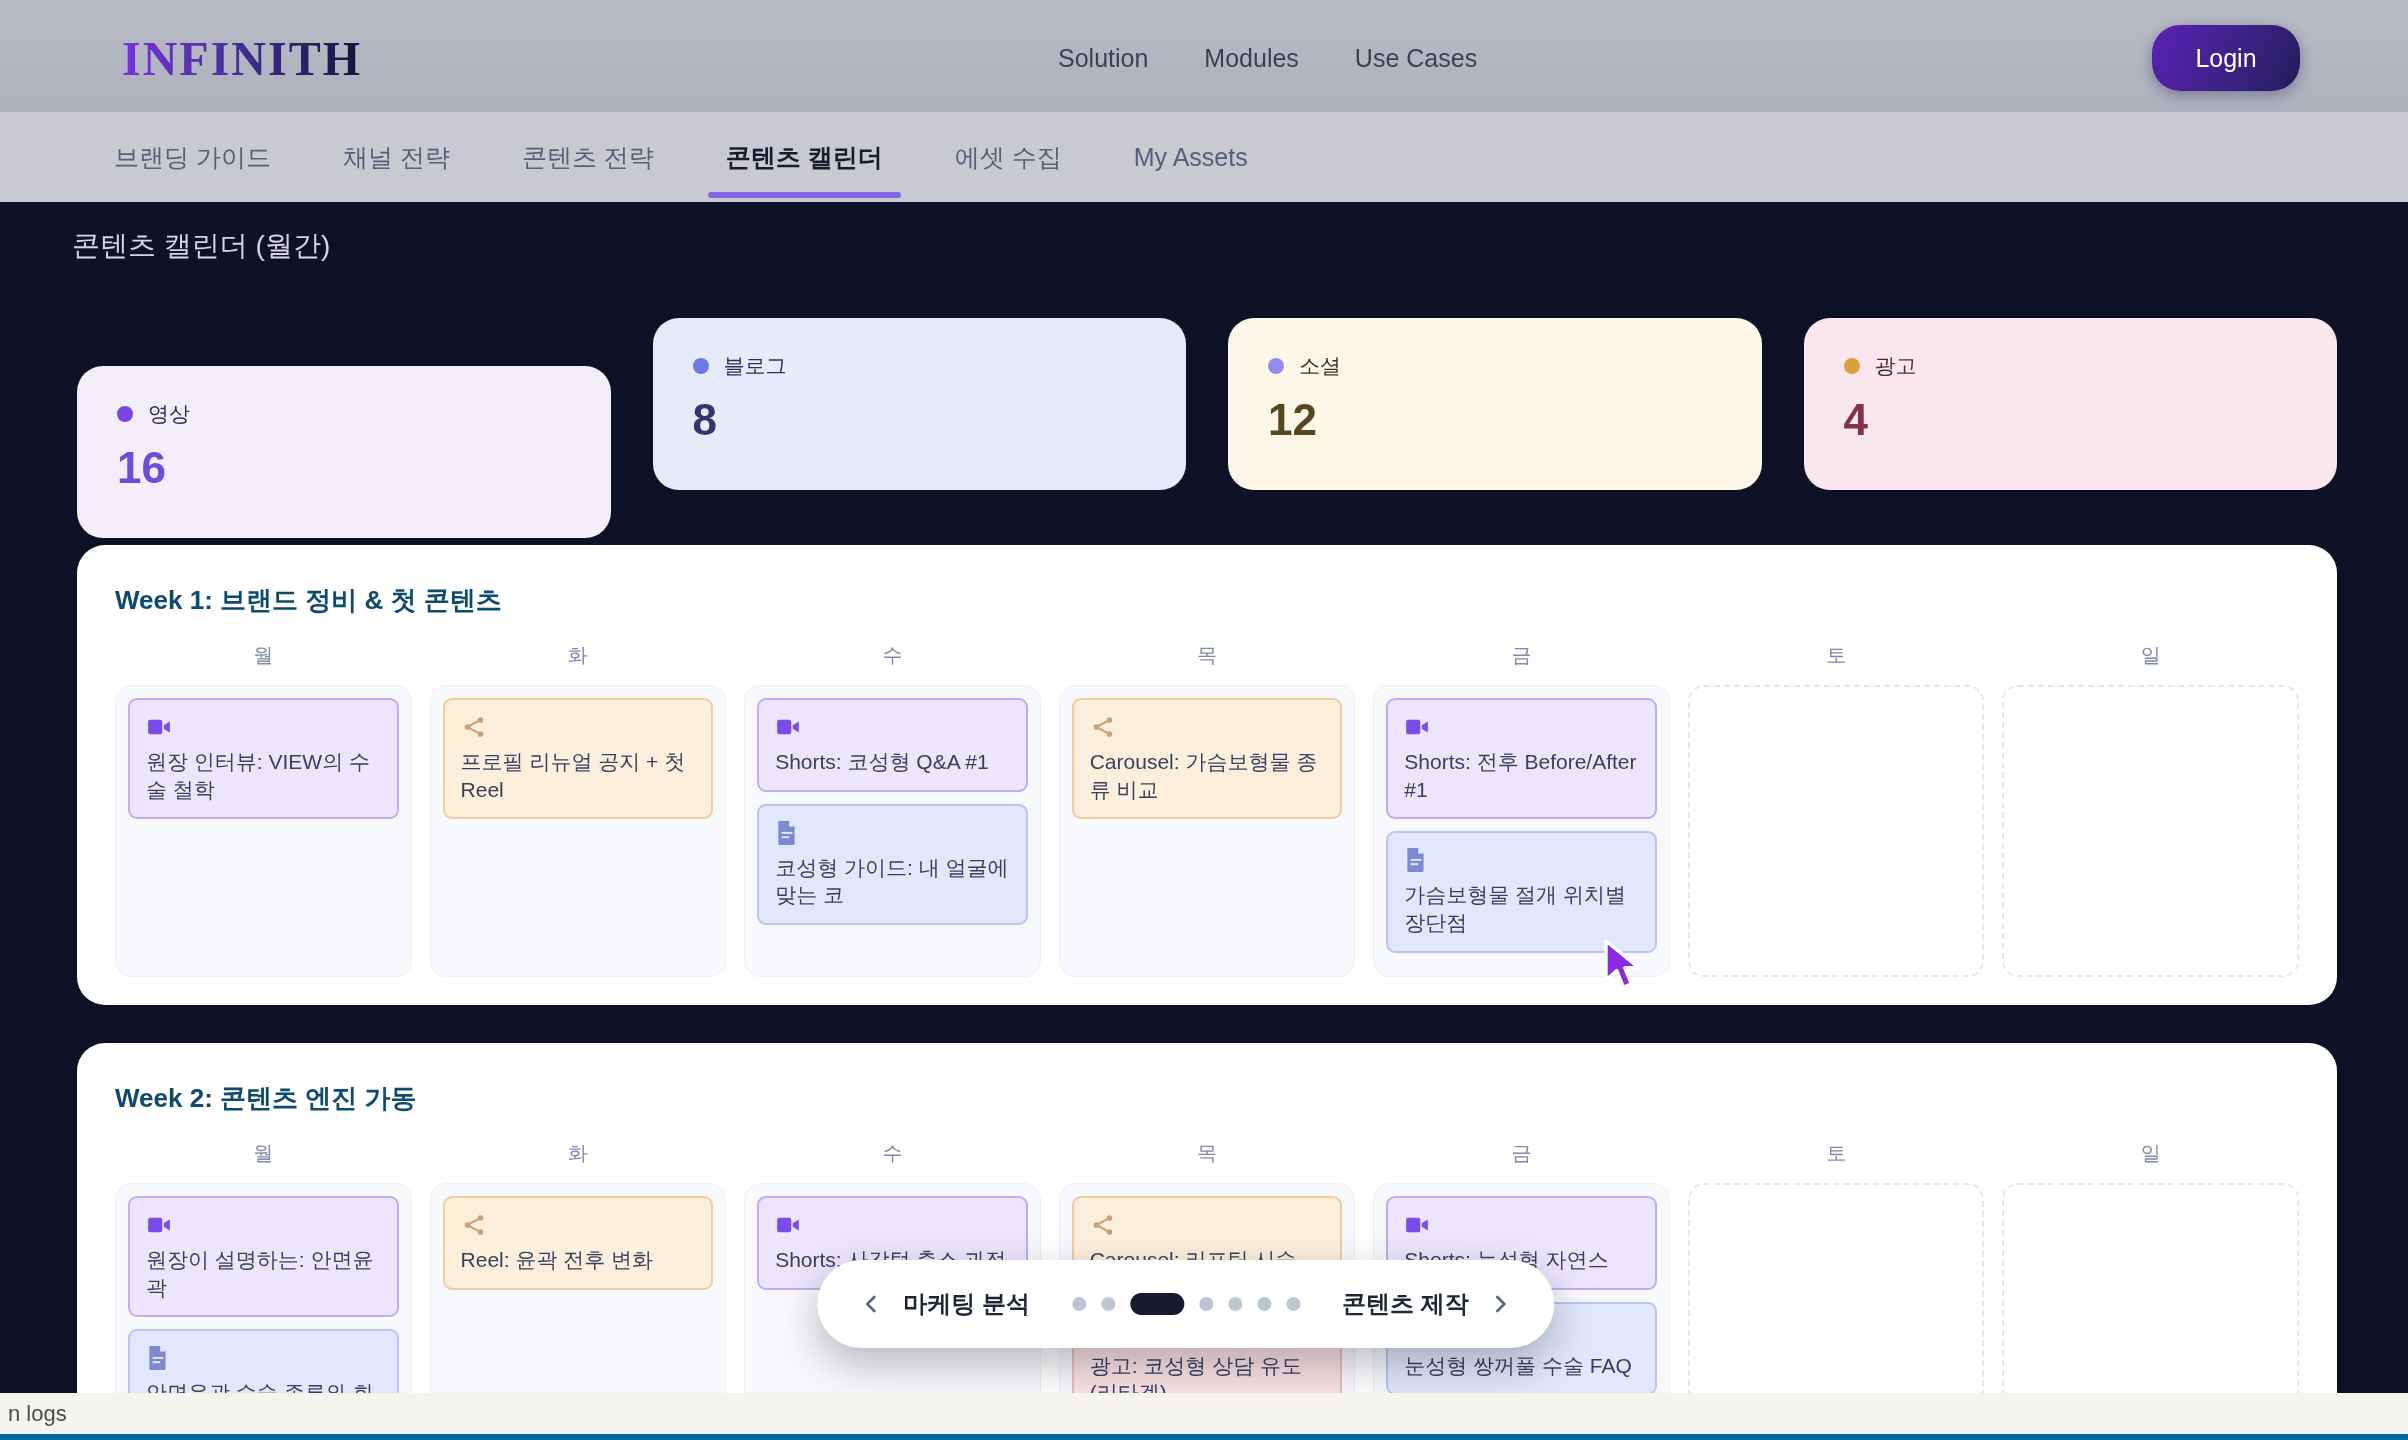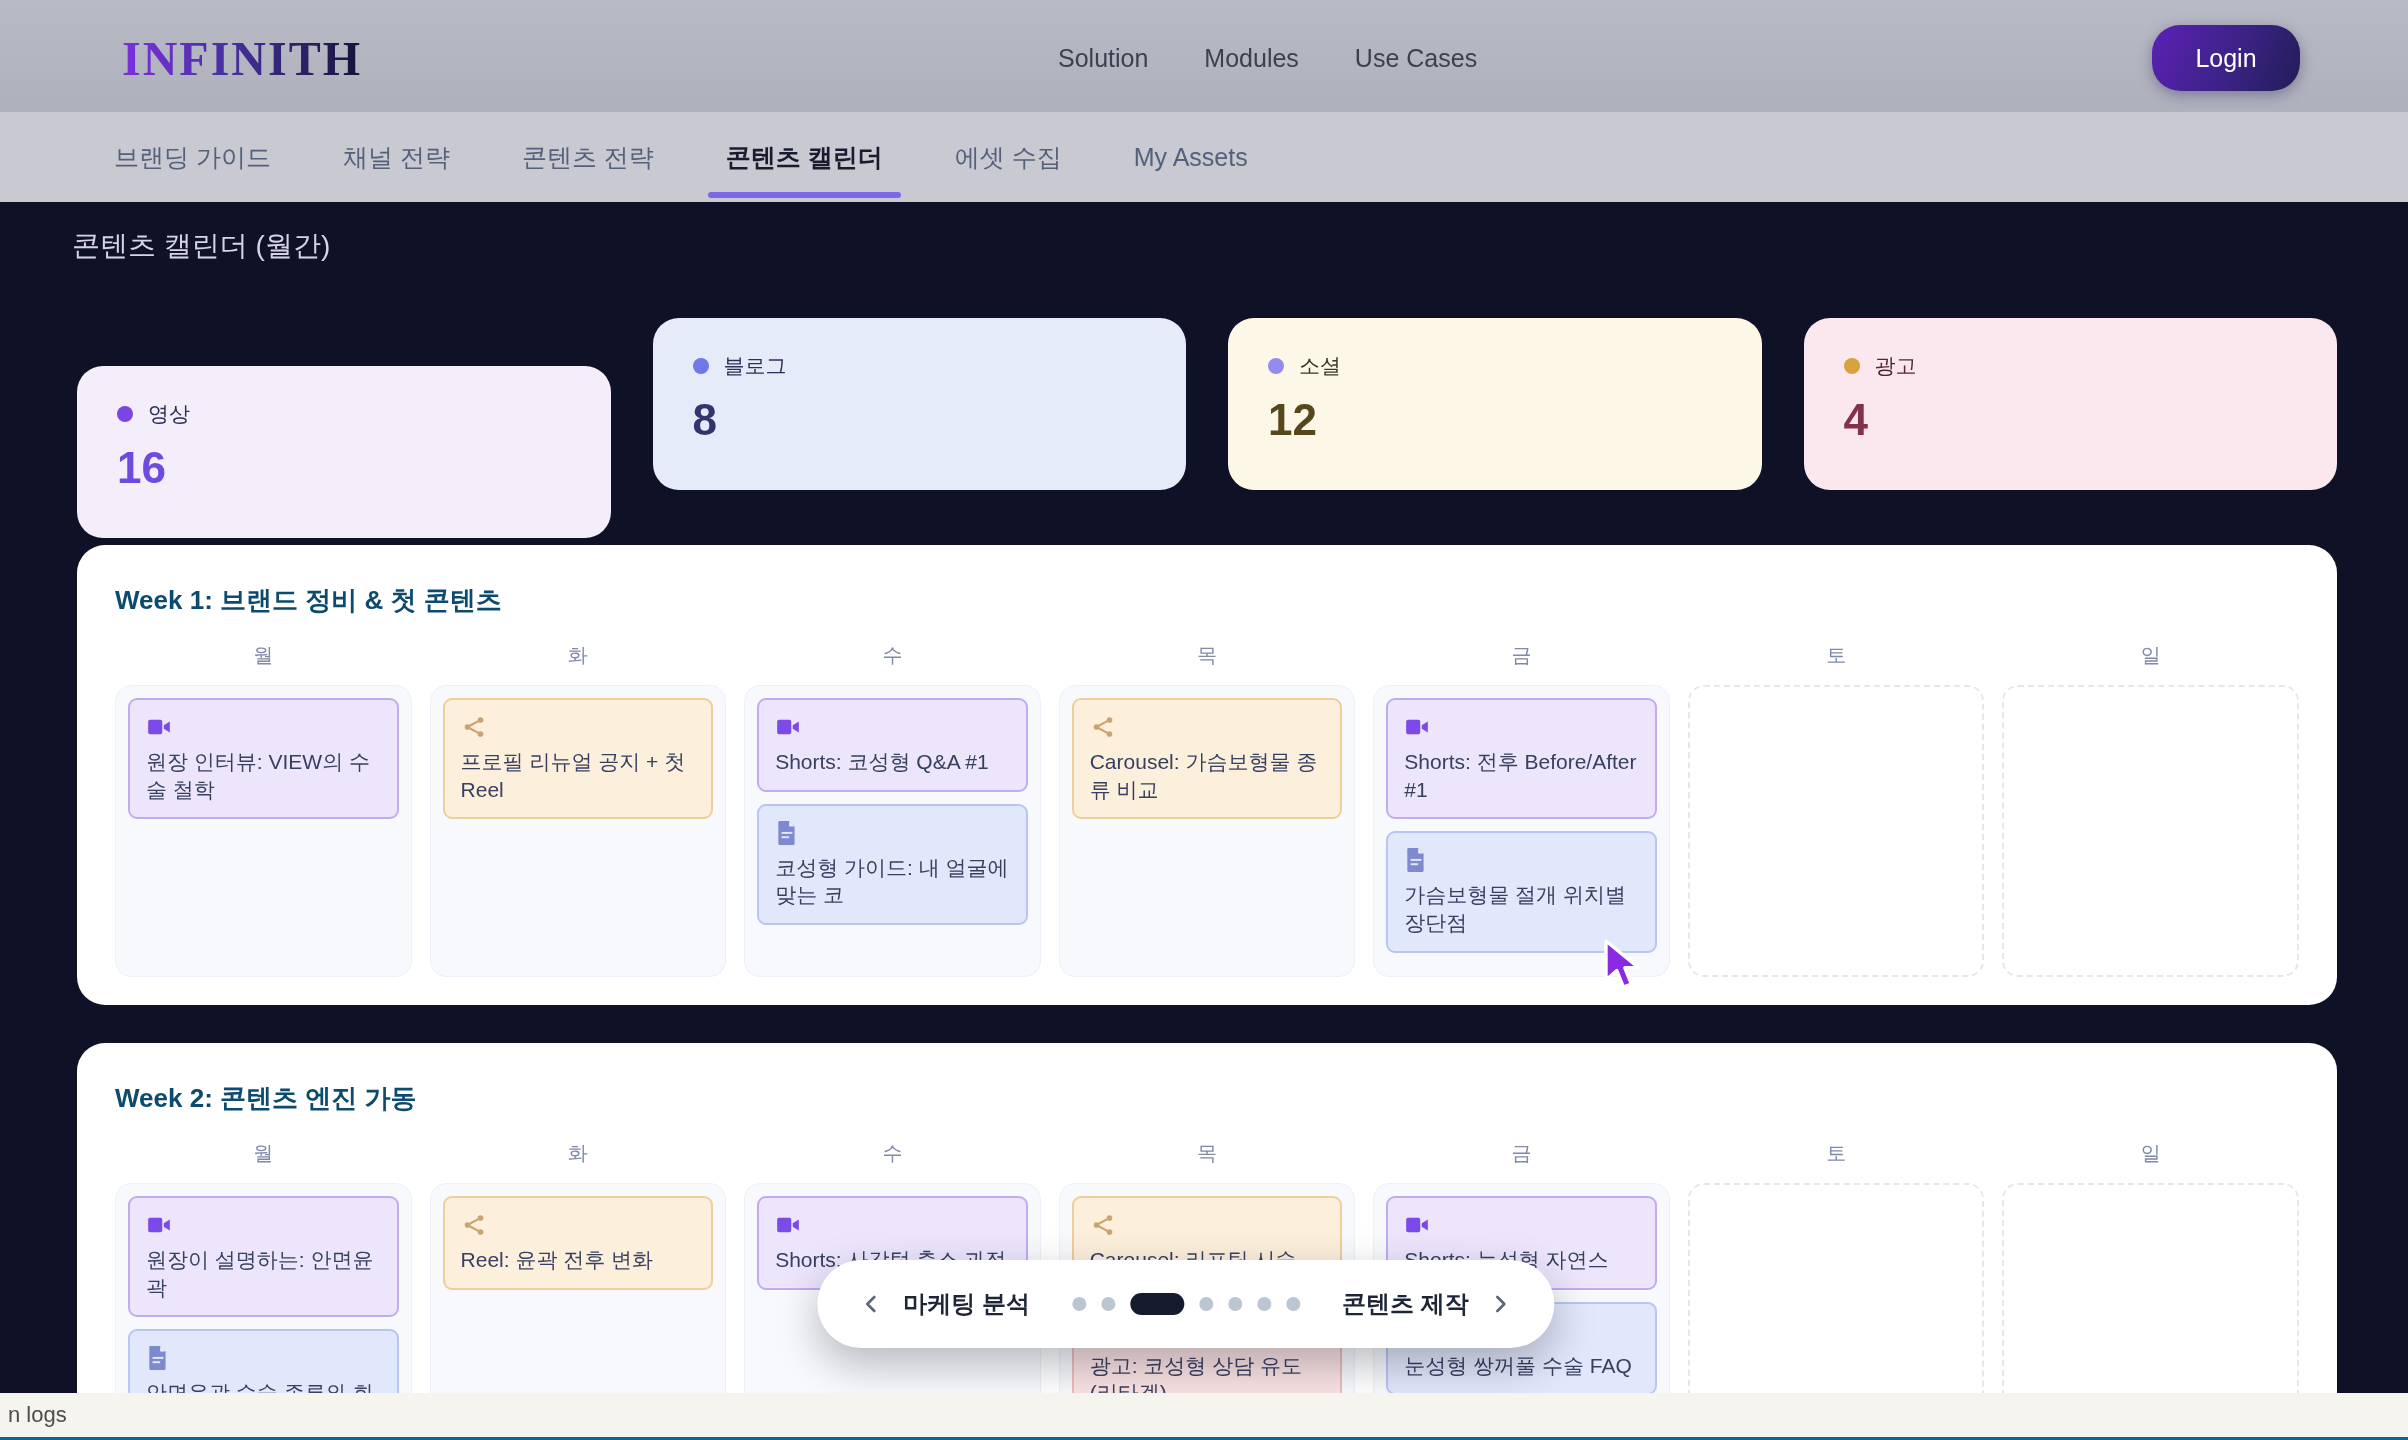--- a/index.html
+++ b/index.html
@@ -66,21 +66,21 @@
   .pager-btn{display:flex;align-items:center;gap:20px;background:none;border:none;cursor:pointer;padding:0;}
   .pager-label{font-size:24px;font-weight:600;color:#1d2536;white-space:nowrap;}
   .chev{width:24px;height:24px;stroke:#5c6678;stroke-width:2.6;fill:none;stroke-linecap:round;stroke-linejoin:round;}
   .dots{display:flex;align-items:center;gap:15px;margin:0 14px;}
   .dot{width:14px;height:14px;border-radius:50%;background:#bcc6d3;cursor:pointer;}
   .dot.active{width:54px;height:22px;border-radius:12px;background:#141c2e;}
   
   .cursor{position:absolute;left:1600px;top:938px;z-index:80;pointer-events:none;}
   .statusbar{position:absolute;bottom:0;left:0;right:0;height:47px;background:#f5f4ef;
     display:flex;align-items:center;padding-left:8px;font-size:22px;color:#4d4d49;z-index:70;
-    border-bottom:3px solid #0369a1;box-sizing:border-box;}
+    border-bottom:6px solid #0369a1;box-sizing:border-box;}
 </style>
 </head>
 <body>
 
 <header class="header">
   <div class="logo">INFINITH</div>
   <nav class="nav">
       <a class="nav-link">Solution</a>
       <a class="nav-link">Modules</a>
       <a class="nav-link">Use Cases</a>

